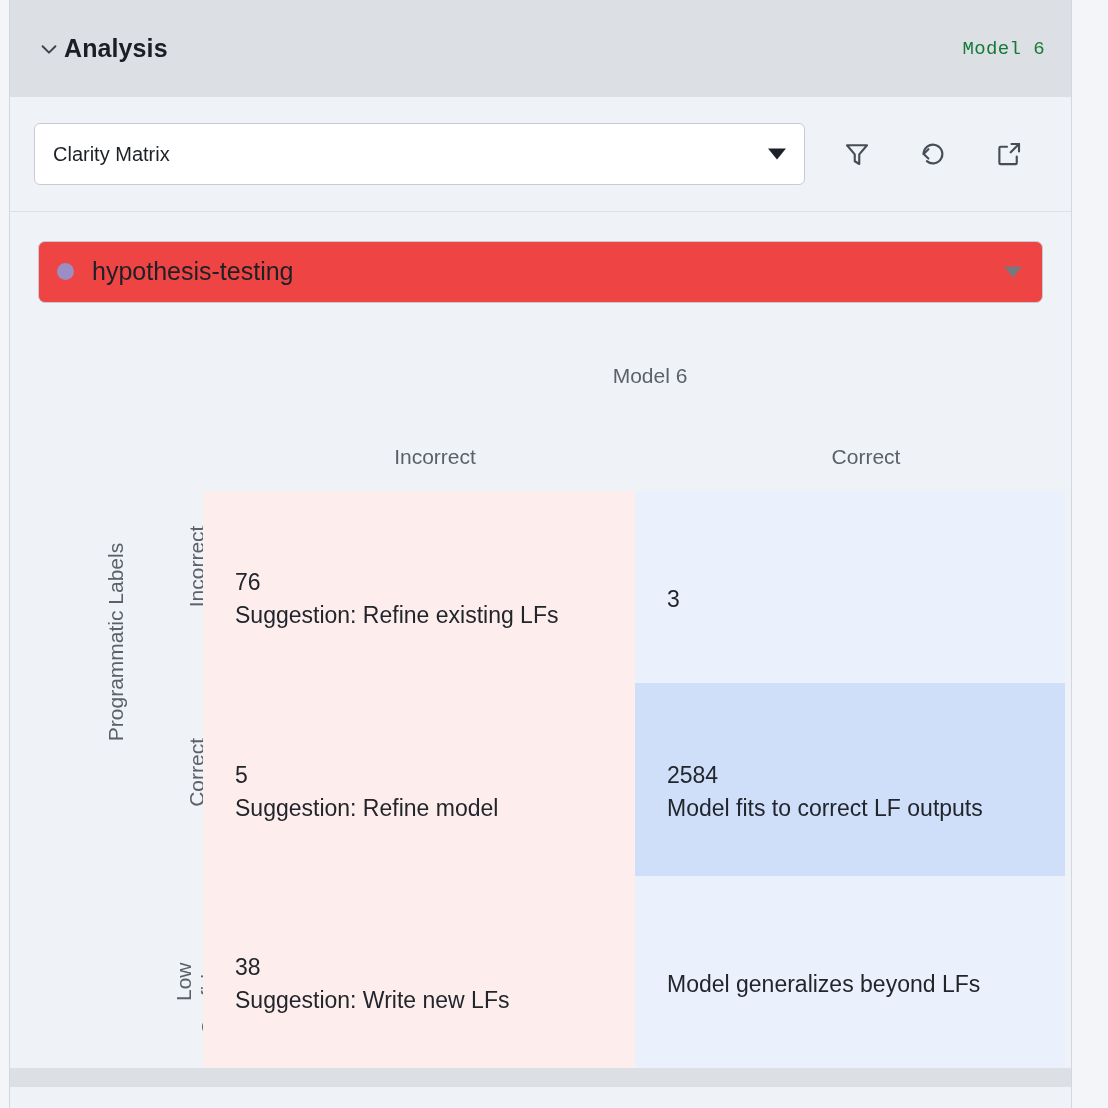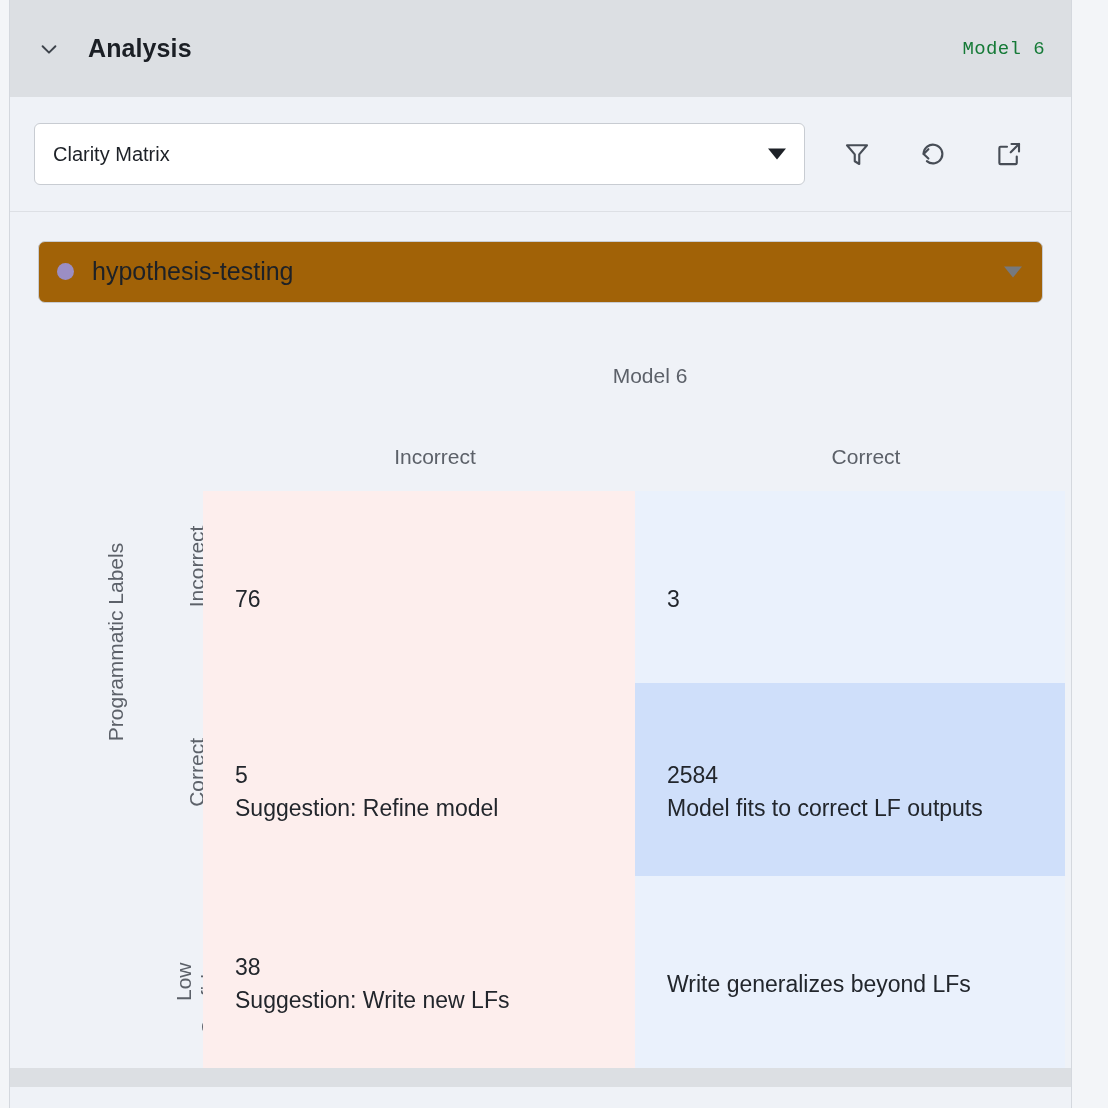--- a/index.html
+++ b/index.html
@@ -41,21 +41,21 @@
     height: 97px;
     background: #dcdfe3;
     display: flex;
     align-items: center;
     box-sizing: border-box;
     padding: 0 26px 0 28px;
   }
   .header-left {
     display: flex;
     align-items: center;
-    gap: 28px;
+    gap: 4px;
   }
   .chev {
     width: 22px;
     height: 22px;
     display: block;
     color: #3d434b;
     cursor: pointer;
   }
   .panel-title {
     font-size: 25px;
@@ -139,21 +139,21 @@
     height: 117px;
     box-sizing: border-box;
     display: flex;
     align-items: center;
     padding: 0 28px;
   }
   .select-tag {
     position: relative;
     width: 1009px;
     height: 62px;
-    background: #a16207;
+    background: #ef4444;
     border: 1px solid #c8ccd2;
     border-radius: 7px;
     box-sizing: border-box;
     display: flex;
     align-items: center;
     padding: 0 18px;
     cursor: pointer;
   }
   .dot {
     width: 17px;
@@ -359,40 +359,41 @@
       <div class="row-head r0">Incorrect</div>
       <div class="row-head r1">Correct</div>
       <div class="row-head r2">
         <span>Low</span><br>
         <span>Confidence</span>
       </div>
 
       <div class="grid">
         <div class="cell bg-pink">
           <div class="cnum">76</div>
+          <div class="cdesc">Suggestion: Refine existing LFs</div>
         </div>
         <div class="cell bg-bluelight">
           <div class="cnum">3</div>
         </div>
 
         <div class="cell bg-pink">
           <div class="cnum">5</div>
           <div class="cdesc">Suggestion: Refine model</div>
         </div>
         <div class="cell bg-bluedark">
           <div class="cnum">2584</div>
           <div class="cdesc">Model fits to correct LF outputs</div>
         </div>
 
         <div class="cell bg-pink">
           <div class="cnum">38</div>
           <div class="cdesc">Suggestion: Write new LFs</div>
         </div>
         <div class="cell bg-bluelight">
-          <div class="cdesc">Write generalizes beyond LFs</div>
+          <div class="cdesc">Model generalizes beyond LFs</div>
         </div>
       </div>
     </div>
 
     <div class="footer-bar"></div>
     <div class="footer-rest"></div>
 
   </div>
 </div>
 

